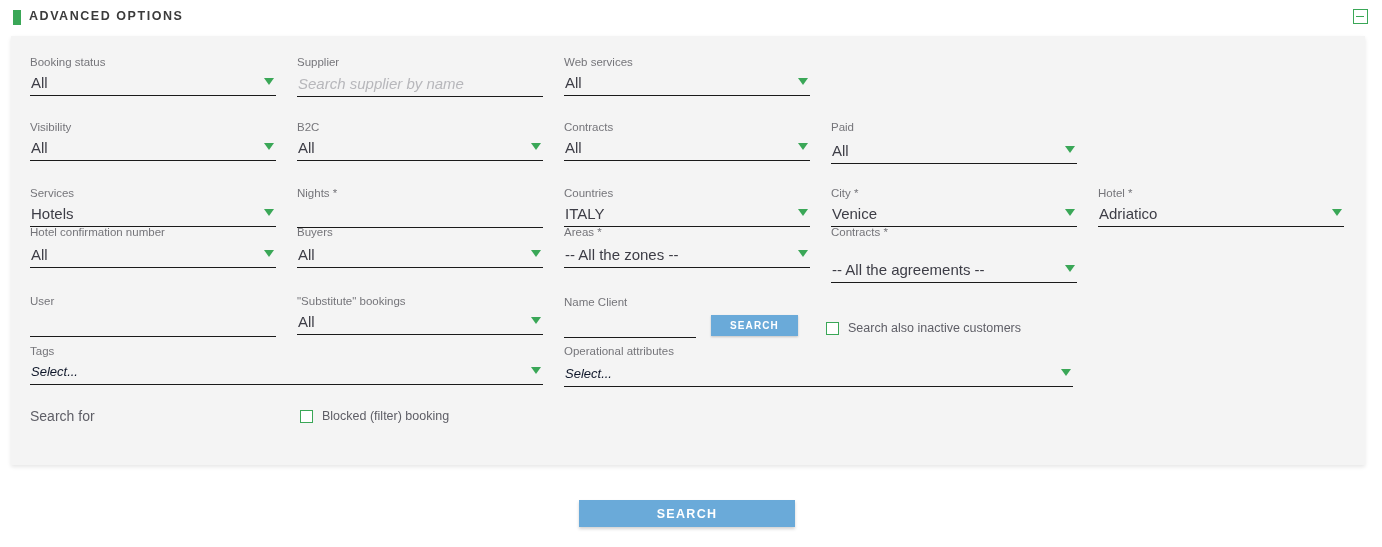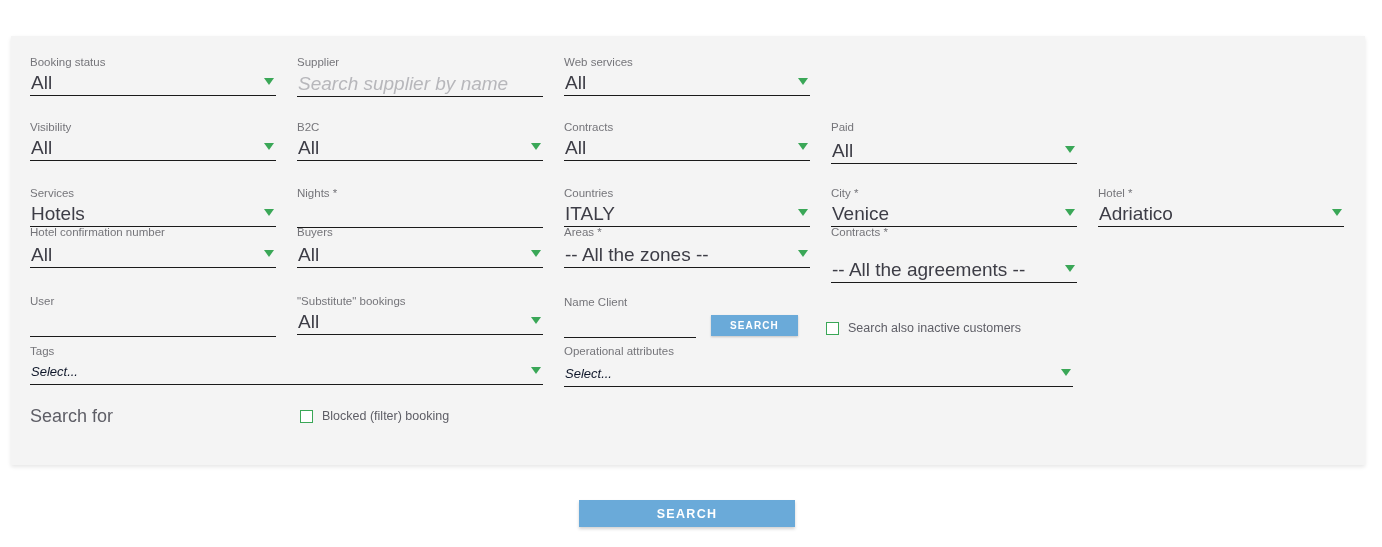--- a/index.html
+++ b/index.html
@@ -53,21 +53,21 @@
     font-size: 11.5px; color: #75757a; white-space: nowrap;
     line-height: 13px;
   }
   .field-control {
     position: absolute; left: 0; top: 17px;
     width: 100%; height: 23px;
     border-bottom: 1px solid #1a1a1a;
   }
   .field-value {
     position: absolute; left: 1px; top: 1px;
-    font-size: 19px; color: #3d3d46; white-space: nowrap;
+    font-size: 15px; color: #3d3d46; white-space: nowrap;
     line-height: 18px;
   }
   .field-value.placeholder { color: #b7b7bb; font-style: italic; }
   .field-value.italic-ph { color: #0f172a; font-style: italic; font-size: 13px;}
   .caret {
     position: absolute; right: 2px; top: 5px;
     width: 0; height: 0;
     border-left: 5.5px solid transparent;
     border-right: 5.5px solid transparent;
     border-top: 7px solid #3aa757;
@@ -101,20 +101,25 @@
     font-size: 12.5px; font-weight: bold; letter-spacing: 1.3px;
     cursor: pointer; box-shadow: 0 2px 3px rgba(0,0,0,0.18);
     display: flex; align-items: center; justify-content: center;
   }
 </style>
 </head>
 <body>
 
 <div class="screen">
 
+  <div class="panel-header">
+    <div class="header-marker"></div>
+    <div class="header-title">ADVANCED OPTIONS</div>
+    <div class="collapse-icon"></div>
+  </div>
 
   <div class="panel">
 
     <div class="field" style="left:19px; top:20px; width:246px;">
       <div class="field-label">Booking status</div>
       <div class="field-control">
         <div class="field-value">All</div>
         <div class="caret"></div>
       </div>
     </div>
@@ -269,21 +274,21 @@
 
     <div class="field" style="left:553px; top:309px; width:509px;">
       <div class="field-label">Operational attributes</div>
       <div class="field-control" style="top:19px;">
         <div class="field-value italic-ph">Select...</div>
         <div class="caret"></div>
       </div>
     </div>
 
     <div class="field" style="left:19px; top:374px; width:246px;">
-      <div class="field-label" style="font-size:18px; color:#5e5e66;text-align:right;">Search for</div>
+      <div class="field-label" style="font-size:14px; color:#5e5e66;text-align:right;">Search for</div>
     </div>
 
     <div class="cbox-wrap" style="left:289px; top:373px;">
       <div class="cbox"></div>
       <div class="cbox-label">Blocked (filter) booking</div>
     </div>
 
   </div>
 
   <button class="btn-search-small">SEARCH</button>

